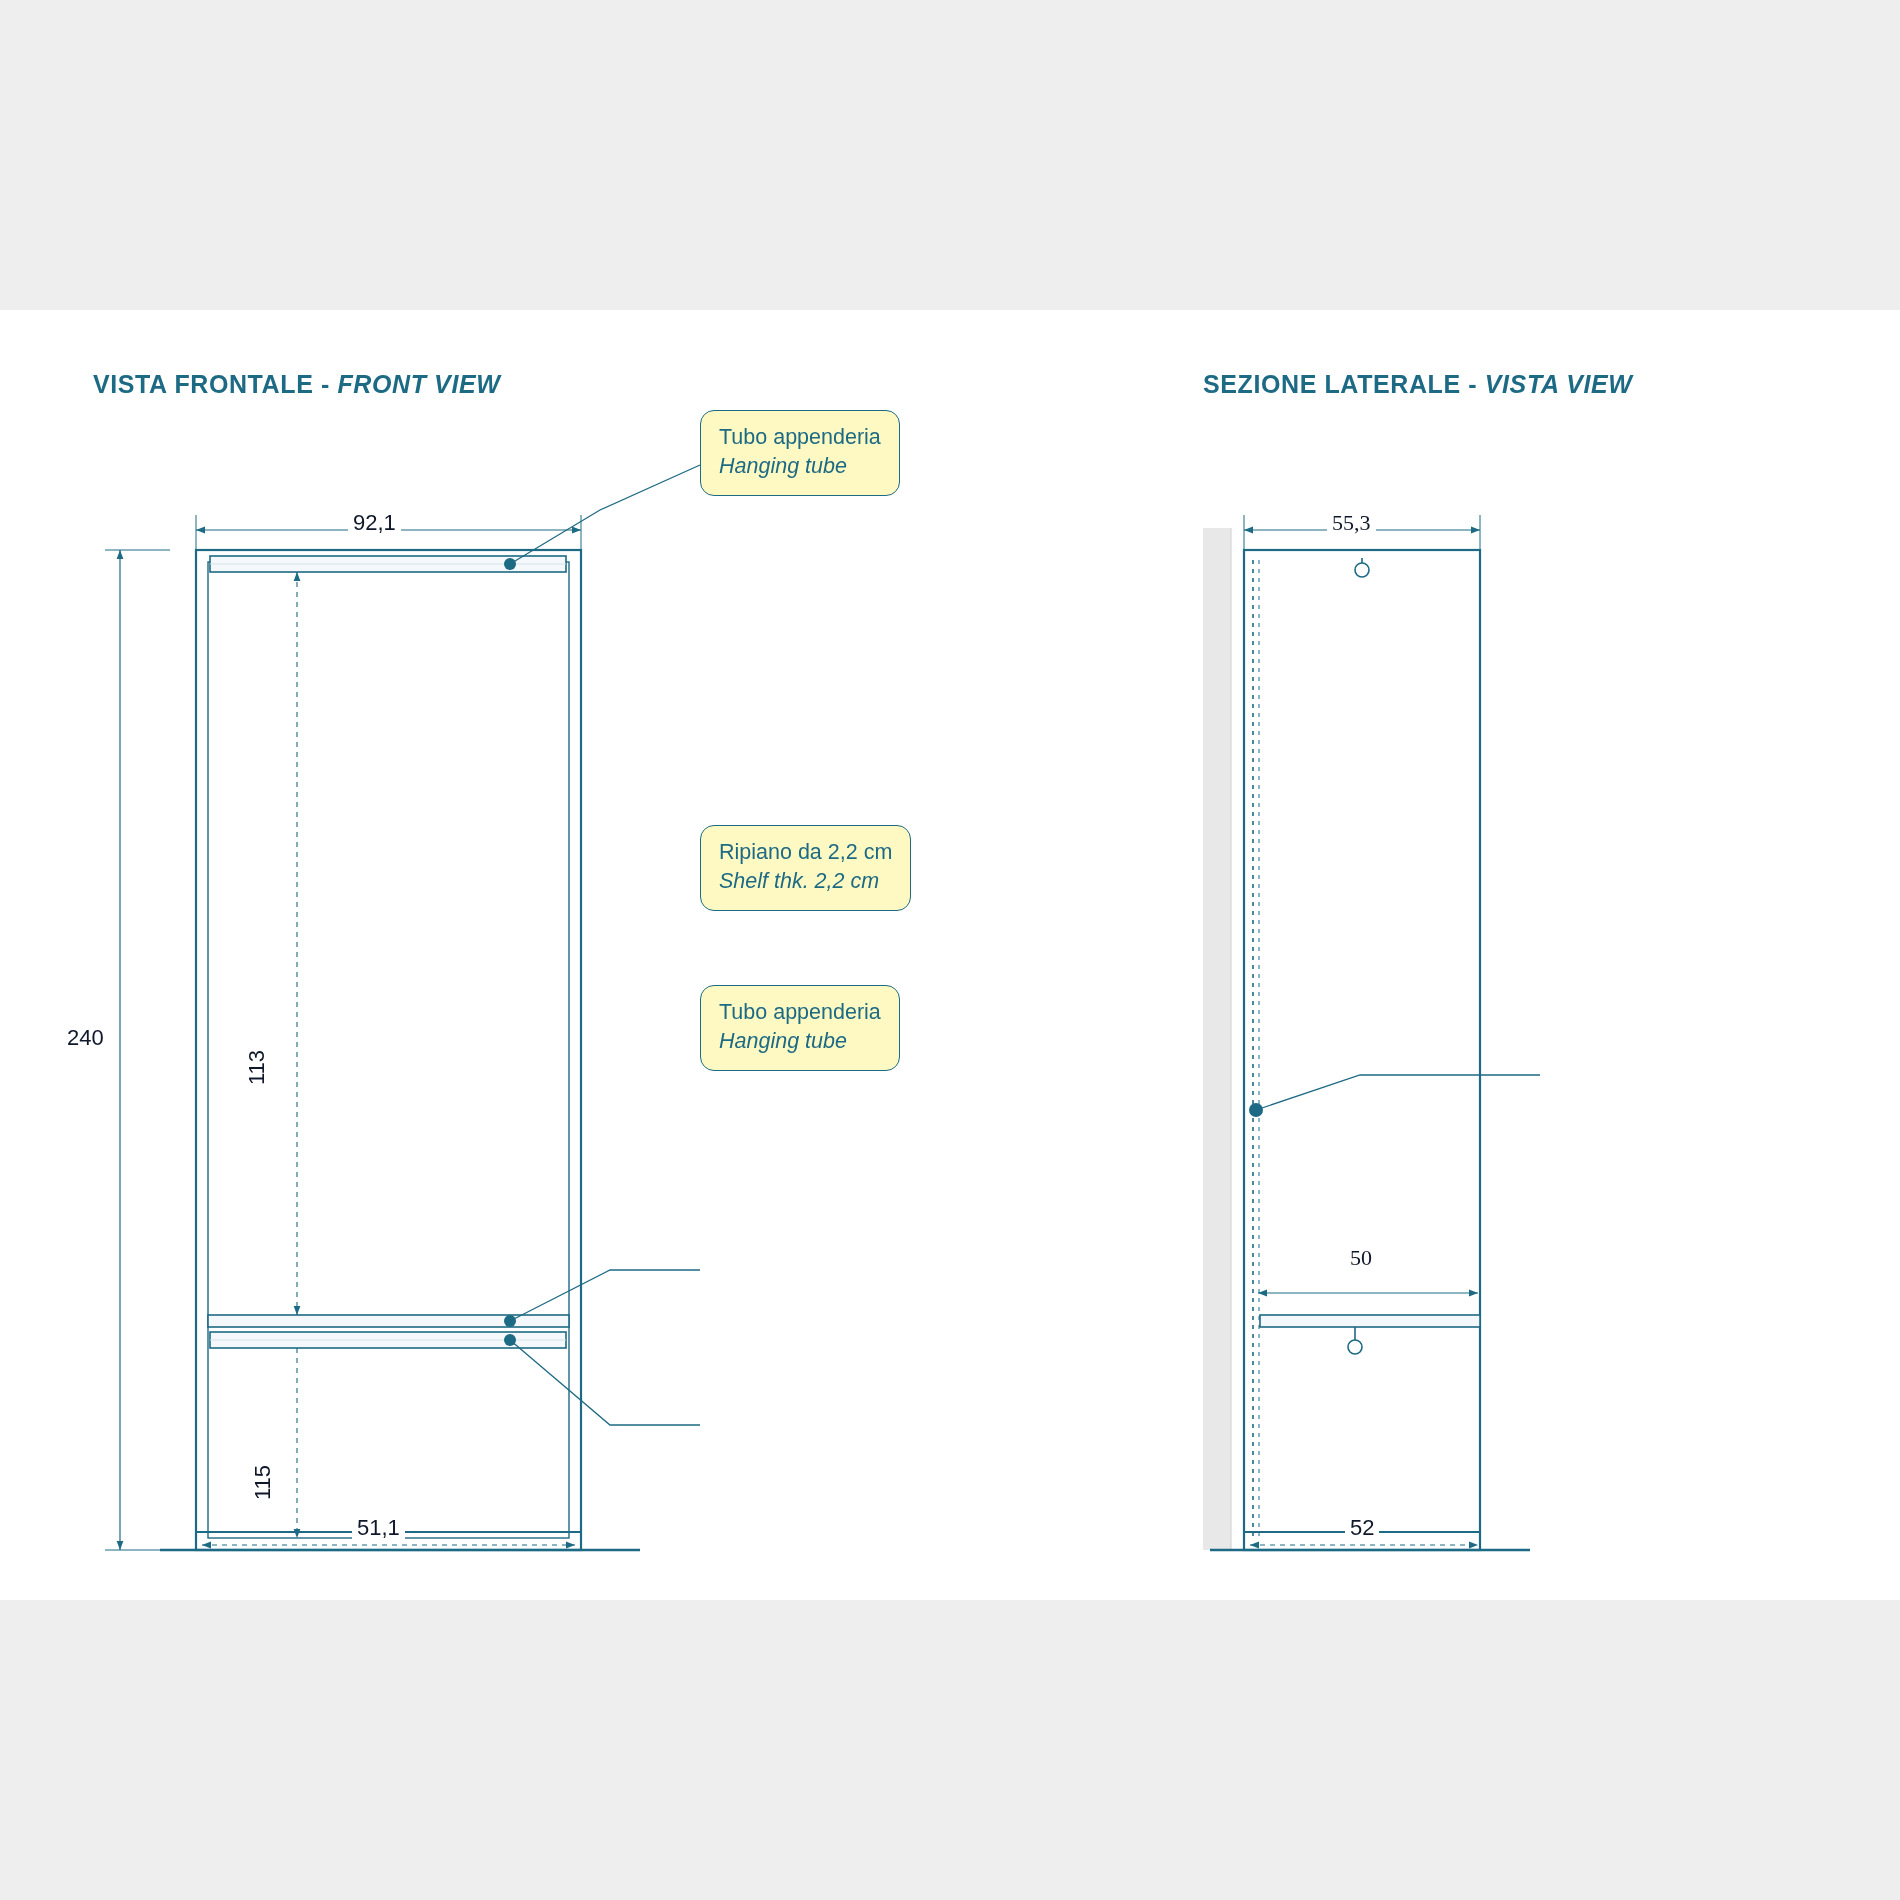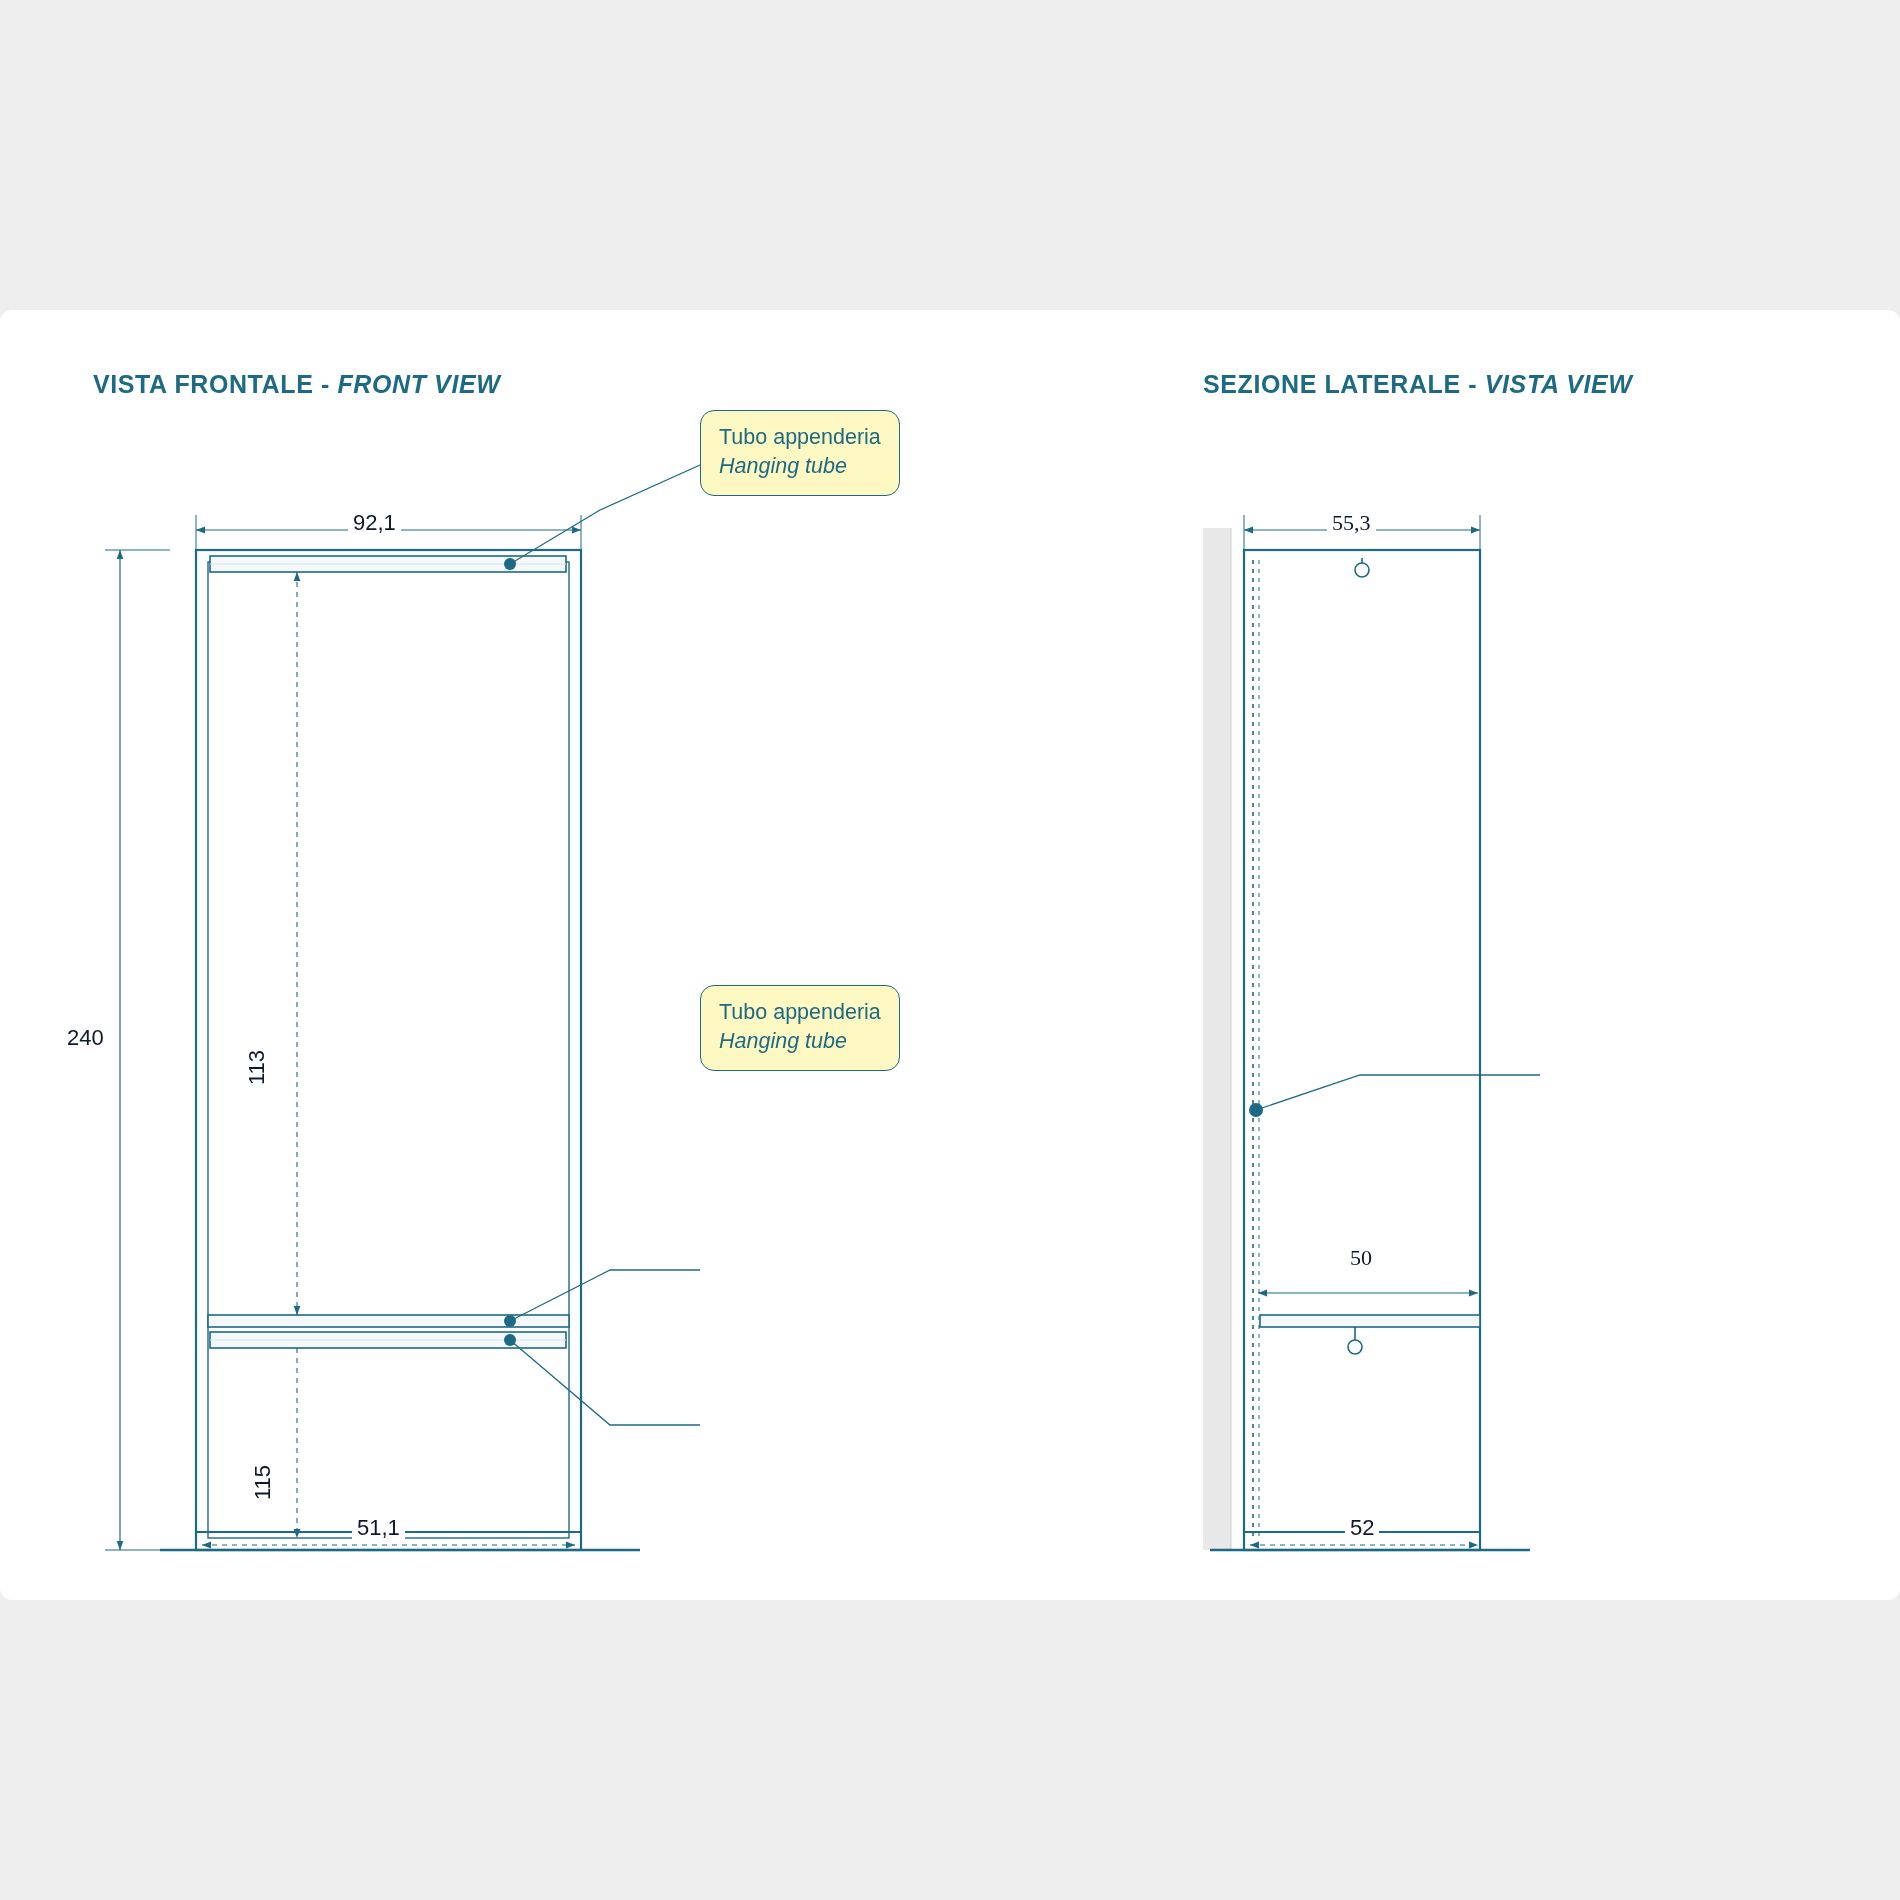--- a/index.html
+++ b/index.html
@@ -13,21 +13,20 @@
     font-family: "Liberation Sans", sans-serif;
     overflow: hidden;
   }
   .page {
     position: absolute;
     left: 0;
     top: 310px;
     width: 1900px;
     height: 1290px;
     background: #ffffff;
-    border-radius: 12px;
   }
   .title {
     position: absolute;
     font-weight: bold;
     font-size: 25px;
     letter-spacing: 0.6px;
     color: #1d6a84;
     white-space: nowrap;
   }
   .title .it { font-style: normal; }
@@ -199,20 +198,24 @@
 
   <div class="dimlabel" id="dim-side-depth" style="left:1327px; top:200px;font-family:Liberation Serif, serif;">55,3</div>
   <div class="dimlabel" id="dim-side-shelf" style="left:1345px; top:935px;font-family:Liberation Serif, serif;">50</div>
   <div class="dimlabel" id="dim-side-inner" style="left:1345px; top:1205px;">52</div>
 
   <div class="callout" id="callout-tube-top">
     <span class="l1">Tubo appenderia</span>
     <span class="l2">Hanging tube</span>
   </div>
 
+  <div class="callout" id="callout-shelf">
+    <span class="l1">Ripiano da 2,2 cm</span>
+    <span class="l2">Shelf thk. 2,2 cm</span>
+  </div>
 
   <div class="callout" id="callout-tube-mid">
     <span class="l1">Tubo appenderia</span>
     <span class="l2">Hanging tube</span>
   </div>
 
 
 </div>
 
 </body></html>

